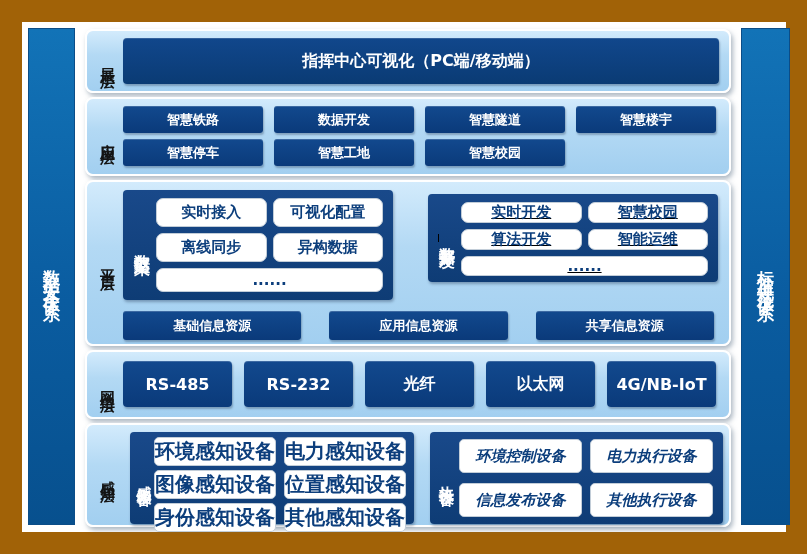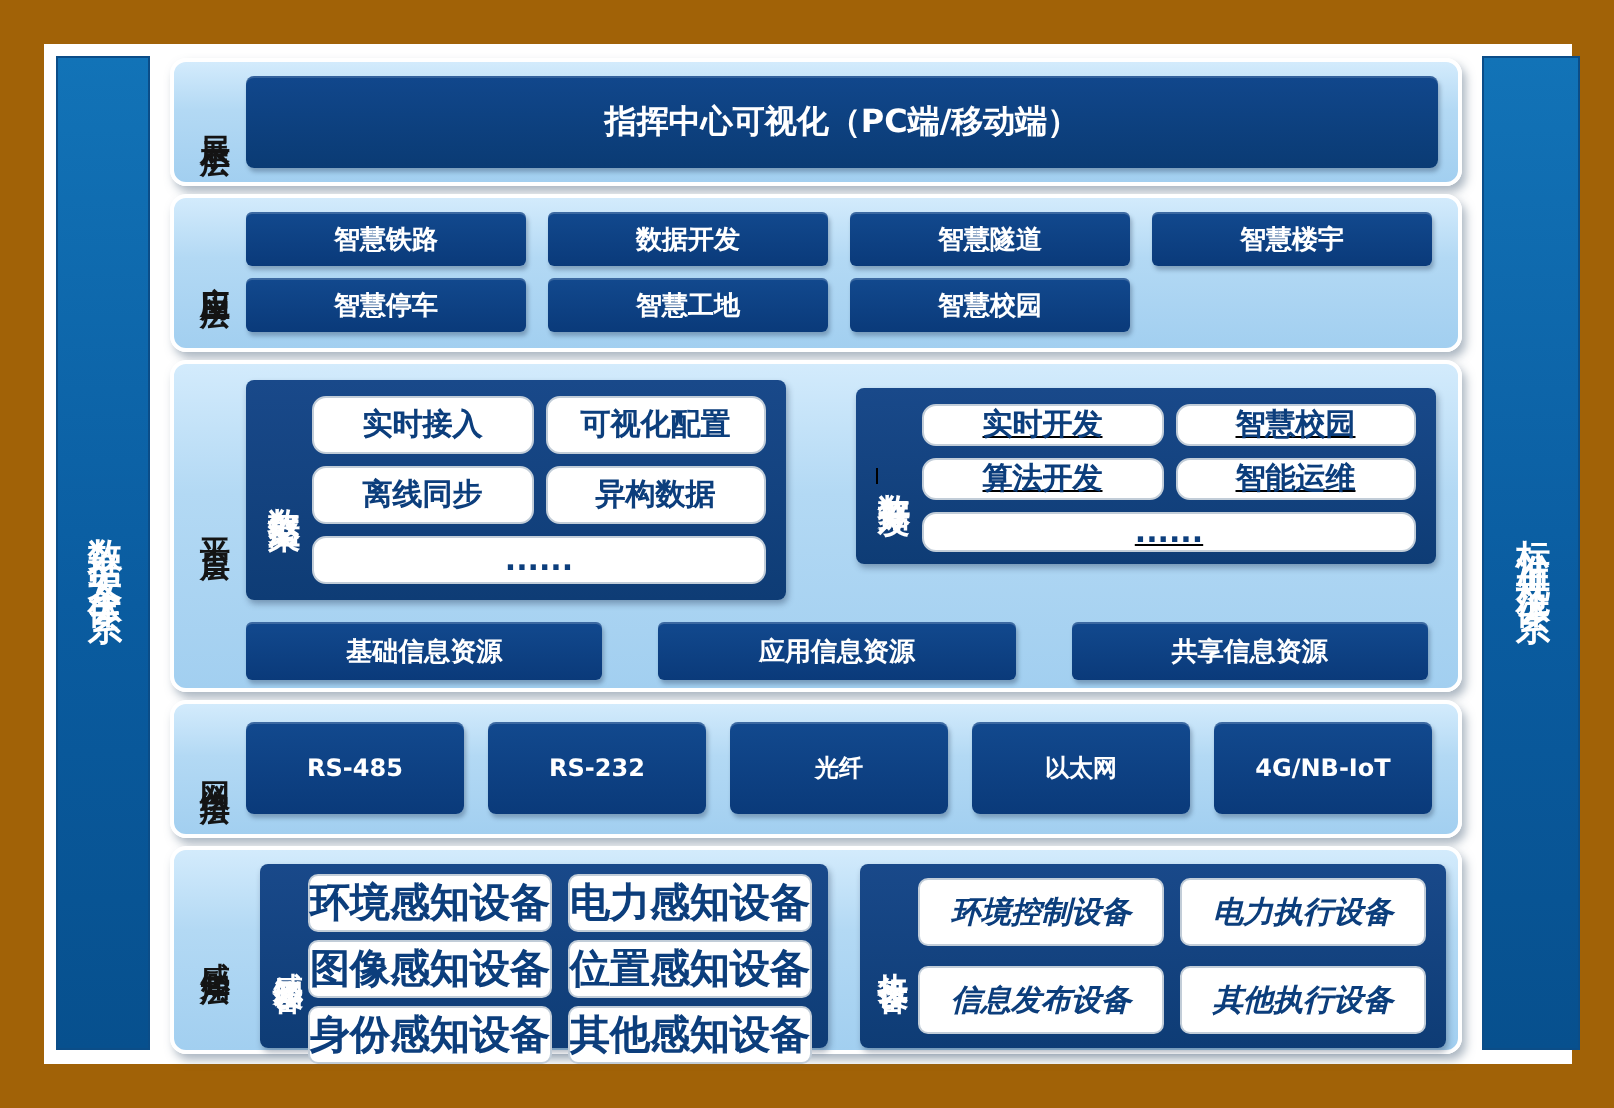--- a/index.html
+++ b/index.html
@@ -65,21 +65,21 @@
   .chip { background:#ffffff; border:1px solid #c2cdd8; border-radius:7px;
           color:#0c3e7c; font-weight:bold; font-size:15px;
           display:flex; align-items:center; justify-content:center; white-space:nowrap; }
   .chip.wide { grid-column:1 / span 2; }
 
   .resources { position:absolute; left:36px; right:15px; top:129px; height:29px;
                display:grid; grid-template-columns:1fr 1fr 1fr; gap:28px;text-align:right; }
 
   .net-grid { position:absolute; left:36px; right:13px; top:9px; bottom:10px;
               display:grid; grid-template-columns:repeat(5,1fr); gap:12px; }
-  .net-grid .nbtn { font-size:12px; border-radius:4px;text-align:center; }
+  .net-grid .nbtn { font-size:16px; border-radius:4px;text-align:center; }
 
   
   .group-c { left:43px;  width:284px; top:7px; height:92px; padding:5px 8px 5px 3px; }
   .group-d { left:343px; width:293px; top:7px; height:92px; padding:7px 10px 7px 3px; }
   .group-c .gtitle, .group-d .gtitle { width:26px; font-size:15px; }
   .chips-6 { flex:1; display:grid; grid-template-columns:1fr 1fr; grid-template-rows:1fr 1fr 1fr; gap:4px 8px; }
   .chips-4 { flex:1; display:grid; grid-template-columns:1fr 1fr; grid-template-rows:1fr 1fr; gap:10px 8px;font-style:italic; }
   .chips-6 .chip { font-size:20px; border-radius:5px; }
   .chips-4 .chip { font-size:15px; border-radius:5px; }
 </style>

